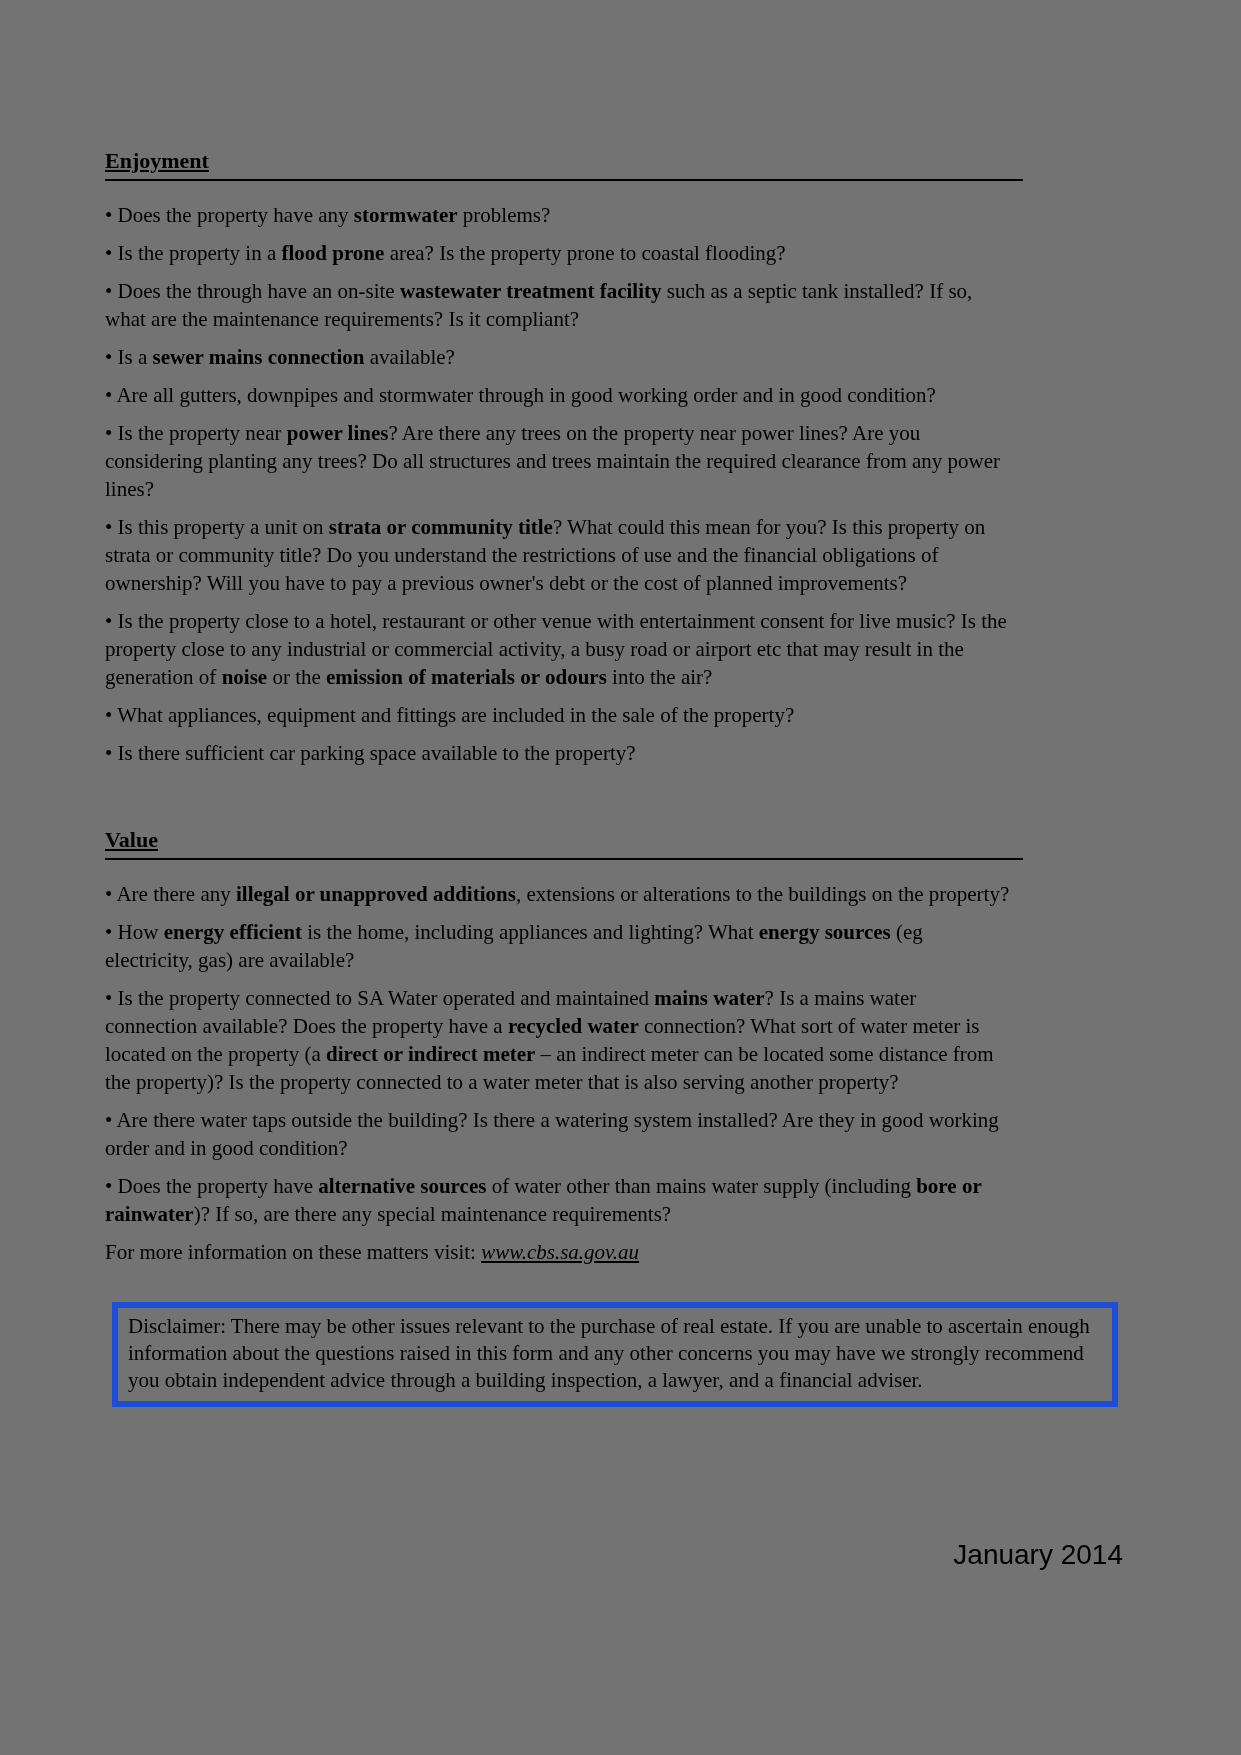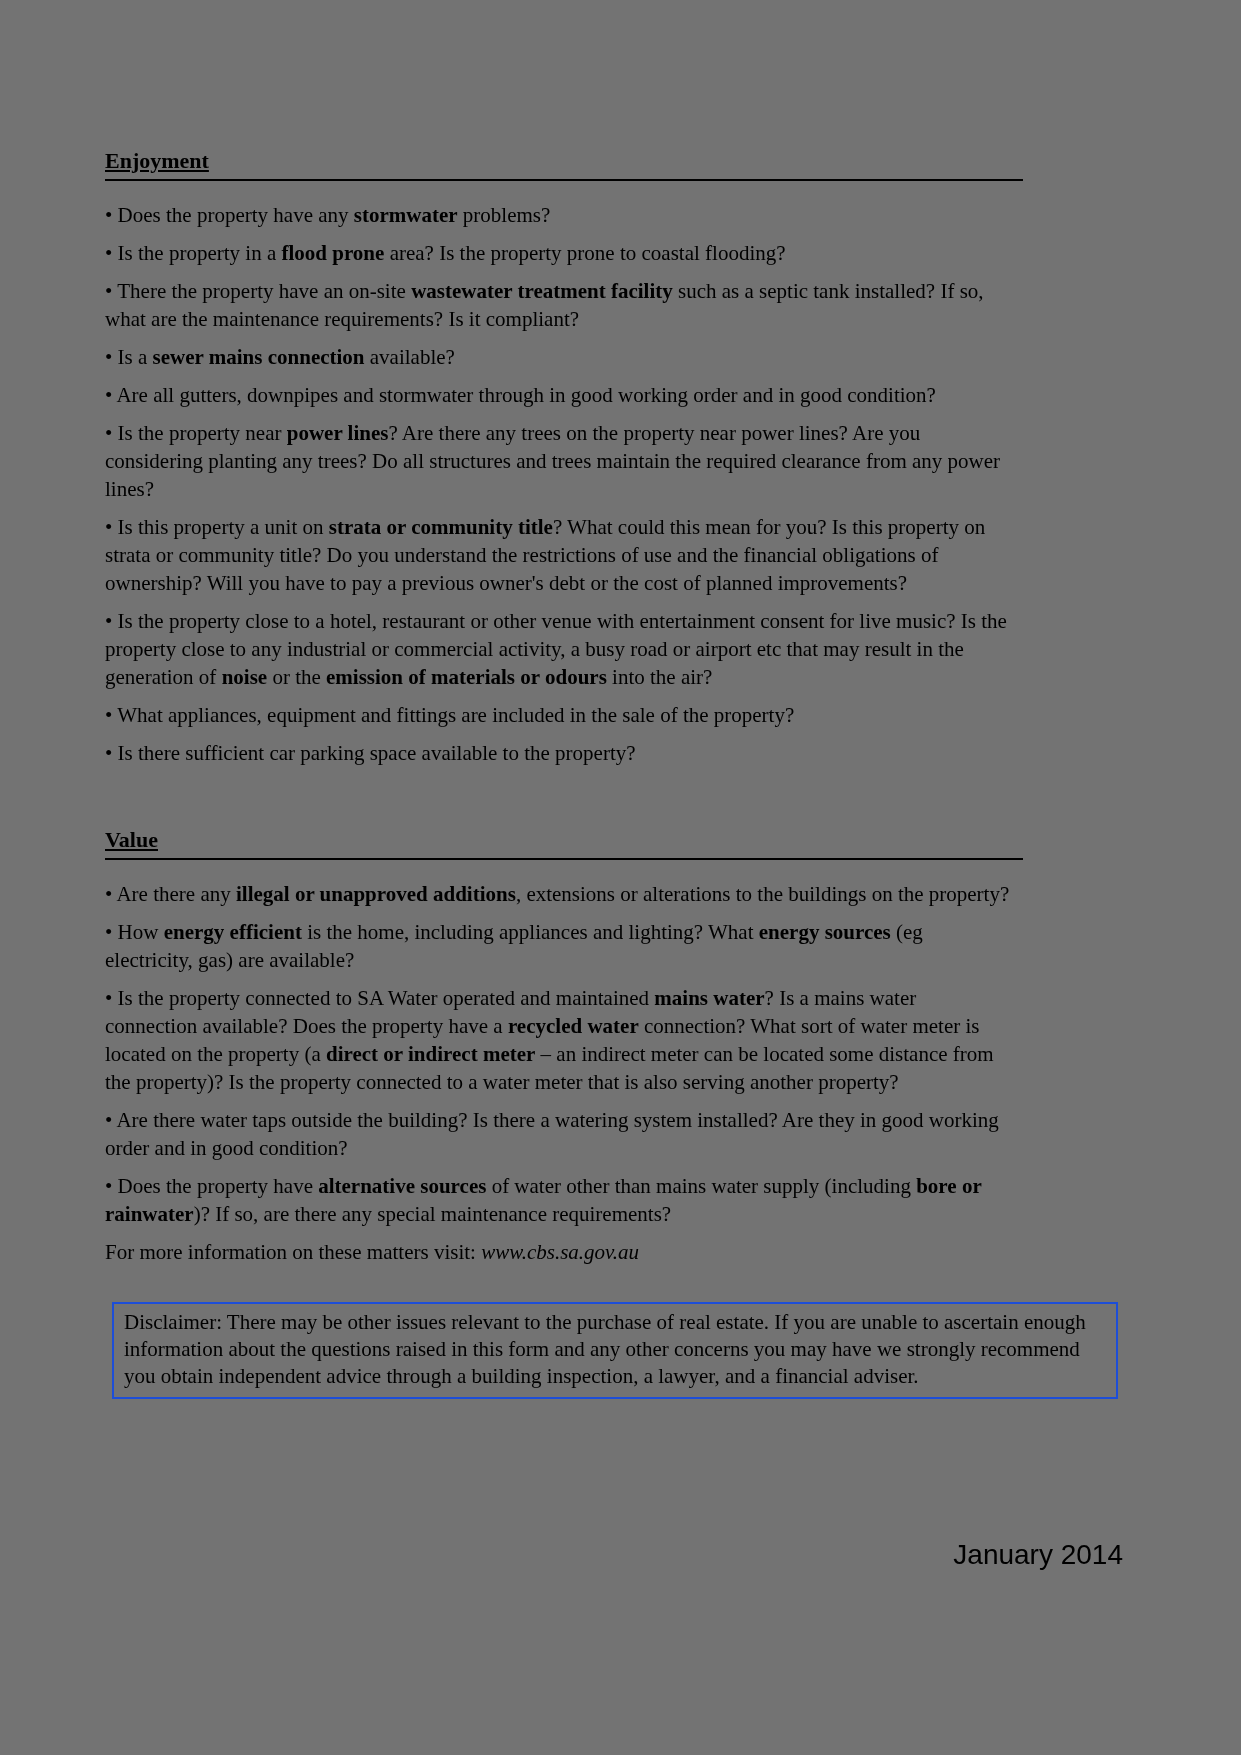--- a/index.html
+++ b/index.html
@@ -29,28 +29,29 @@
     padding-bottom: 3px;
     margin: 0 0 20px 0;
   }
   .section-heading .hd-text { text-decoration: underline; }
   .bullet { margin: 0 12px 10px 0; }
   .bullet b { font-weight: bold; }
   .section-value { margin-top: 58px; }
   .info-line { margin: 0; }
   .info-link {
     font-style: italic;
+    text-decoration: underline;
     color: #000;
     cursor: pointer;
   }
   .disclaimer {
     margin-top: 36px;
     margin-left: 7px;
     width: 1006px;
-    border: 2px solid #1d4ed8;
+    border: 6px solid #1d4ed8;
     padding: 5px 10px 7px 10px;
     line-height: 27px;
   }
   .footer-date {
     position: absolute;
     top: 1542px;
     right: 118px;
     font-family: "Liberation Sans", sans-serif;
     font-size: 28px;
     line-height: 26px;
@@ -60,21 +61,21 @@
 <body>
 
 <div class="page">
   <div class="content">
 
     <div class="section">
       <h2 class="section-heading"><span class="hd-text">Enjoyment</span></h2>
       <div>
           <p class="bullet">• <span>Does the property have any </span><b>stormwater</b><span> problems?</span></p>
           <p class="bullet">• <span>Is the property in a </span><b>flood prone</b><span> area? Is the property prone to coastal flooding?</span></p>
-          <p class="bullet">• <span>There the property have an on-site </span><b>wastewater treatment facility</b><span> such as a septic tank installed? If so, what are the maintenance requirements? Is it compliant?</span></p>
+          <p class="bullet">• <span>Does the through have an on-site </span><b>wastewater treatment facility</b><span> such as a septic tank installed? If so, what are the maintenance requirements? Is it compliant?</span></p>
           <p class="bullet">• <span>Is a </span><b>sewer mains connection</b><span> available?</span></p>
           <p class="bullet">• <span>Are all gutters, downpipes and stormwater through in good working order and in good condition?</span></p>
           <p class="bullet">• <span>Is the property near </span><b>power lines</b><span>? Are there any trees on the property near power lines? Are you considering planting any trees? Do all structures and trees maintain the required clearance from any power lines?</span></p>
           <p class="bullet">• <span>Is this property a unit on </span><b>strata or community title</b><span>? What could this mean for you? Is this property on strata or community title? Do you understand the restrictions of use and the financial obligations of ownership? Will you have to pay a previous owner's debt or the cost of planned improvements?</span></p>
           <p class="bullet">• <span>Is the property close to a hotel, restaurant or other venue with entertainment consent for live music? Is the property close to any industrial or commercial activity, a busy road or airport etc that may result in the generation of </span><b>noise</b><span> or the </span><b>emission of materials or odours</b><span> into the air?</span></p>
           <p class="bullet">• <span>What appliances, equipment and fittings are included in the sale of the property?</span></p>
           <p class="bullet">• <span>Is there sufficient car parking space available to the property?</span></p>
         </div>
     </div>
 

